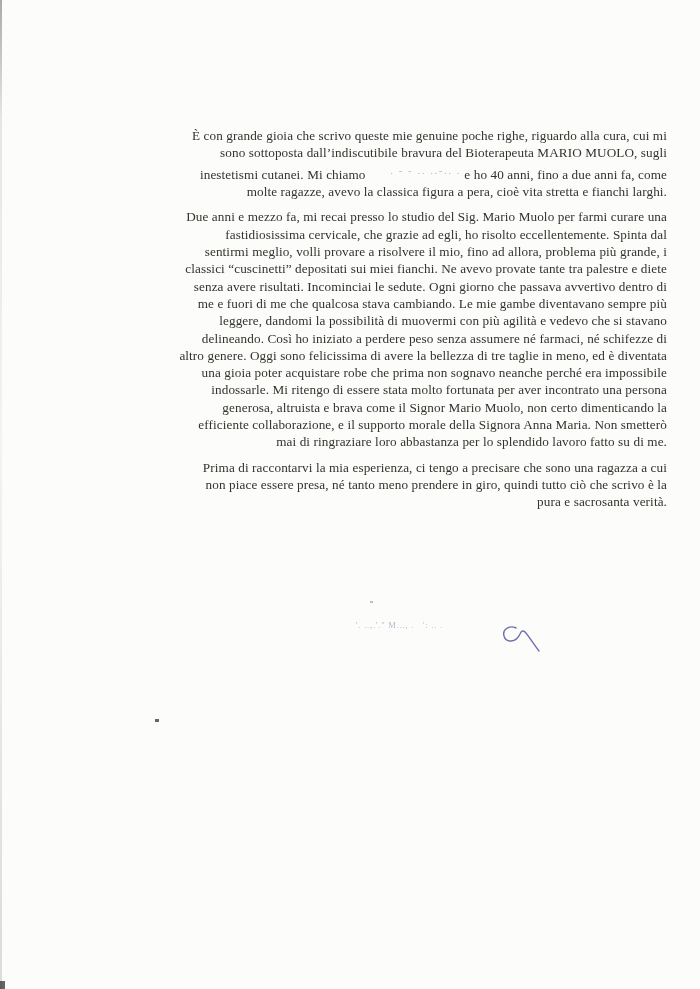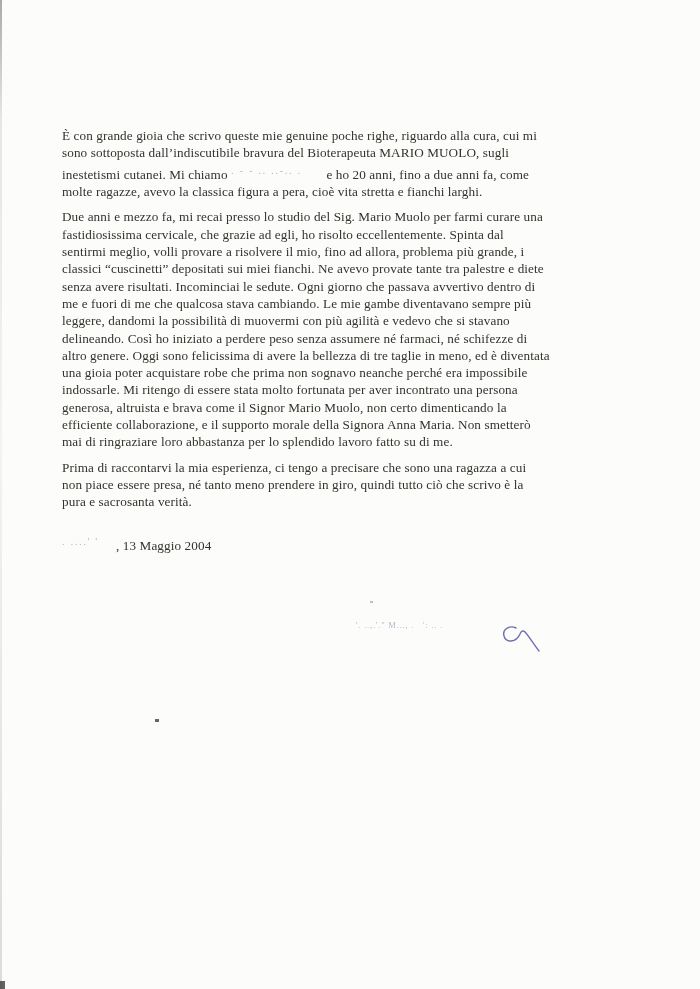--- a/index.html
+++ b/index.html
@@ -40,20 +40,21 @@
     left: 62px;
     top: 127px;
     width: 605px;
     font-size: 13.2px;
     line-height: 17.3px;
     letter-spacing: 0.1px;
   }
   .para {
     margin: 0 0 8px 0;
     white-space: pre;
+    text-align: right;
   }
   .dateline {
     margin-top: 22px;
   }
   .redacted {
     color: #8f8f8b;
     opacity: 0.6;
     font-size: 11px;
     letter-spacing: 1.5px;
   }
@@ -110,21 +111,21 @@
 <body>
 
 <div class="page">
 
   <div class="scan-edge-left"></div>
 
   <div class="letter">
 
     <p class="para"><span>È con grande gioia che scrivo queste mie genuine poche righe, riguardo alla cura, cui mi
 sono sottoposta dall’indiscutibile bravura del Bioterapeuta MARIO MUOLO, sugli
-inestetismi cutanei. Mi chiamo </span><span class="redacted redacted-name">. - - .. ..-.. .</span><span> e ho 20 anni, fino a due anni fa, come
+inestetismi cutanei. Mi chiamo </span><span class="redacted redacted-name">. - - .. ..-.. .</span><span> e ho 40 anni, fino a due anni fa, come
 molte ragazze, avevo la classica figura a pera, cioè vita stretta e fianchi larghi.</span></p>
 
     <p class="para">Due anni e mezzo fa, mi recai presso lo studio del Sig. Mario Muolo per farmi curare una
 fastidiosissima cervicale, che grazie ad egli, ho risolto eccellentemente. Spinta dal
 sentirmi meglio, volli provare a risolvere il mio, fino ad allora, problema più grande, i
 classici “cuscinetti” depositati sui miei fianchi. Ne avevo provate tante tra palestre e diete
 senza avere risultati. Incominciai le sedute. Ogni giorno che passava avvertivo dentro di
 me e fuori di me che qualcosa stava cambiando. Le mie gambe diventavano sempre più
 leggere, dandomi la possibilità di muovermi con più agilità e vedevo che si stavano
 delineando. Così ho iniziato a perdere peso senza assumere né farmaci, né schifezze di
@@ -132,21 +133,20 @@
 una gioia poter acquistare robe che prima non sognavo neanche perché era impossibile
 indossarle. Mi ritengo di essere stata molto fortunata per aver incontrato una persona
 generosa, altruista e brava come il Signor Mario Muolo, non certo dimenticando la
 efficiente collaborazione, e il supporto morale della Signora Anna Maria. Non smetterò
 mai di ringraziare loro abbastanza per lo splendido lavoro fatto su di me.</p>
 
     <p class="para">Prima di raccontarvi la mia esperienza, ci tengo a precisare che sono una ragazza a cui
 non piace essere presa, né tanto meno prendere in giro, quindi tutto ciò che scrivo è la
 pura e sacrosanta verità.</p>
 
-    <p class="para dateline"><span class="redacted redacted-city">. ....' '</span><span>, 13 Maggio 2004</span></p>
 
   </div>
 
   <div class="signature-area">
     <span class="erased-sig">'. ..,.'." M..., .   ': .. .</span>
     <svg class="pen-flourish" width="46" height="40" viewBox="0 0 46 40" xmlns="http://www.w3.org/2000/svg">
       <path d="M19 10 C 13 7, 5 11, 7 18 C 9 25, 19 25, 23 16 C 24 13, 26 12, 28 14 C 31 17, 38 28, 42 33" fill="none" stroke="#6d6fb0" stroke-width="1.4" stroke-linecap="round"></path>
     </svg>
   </div>
 

